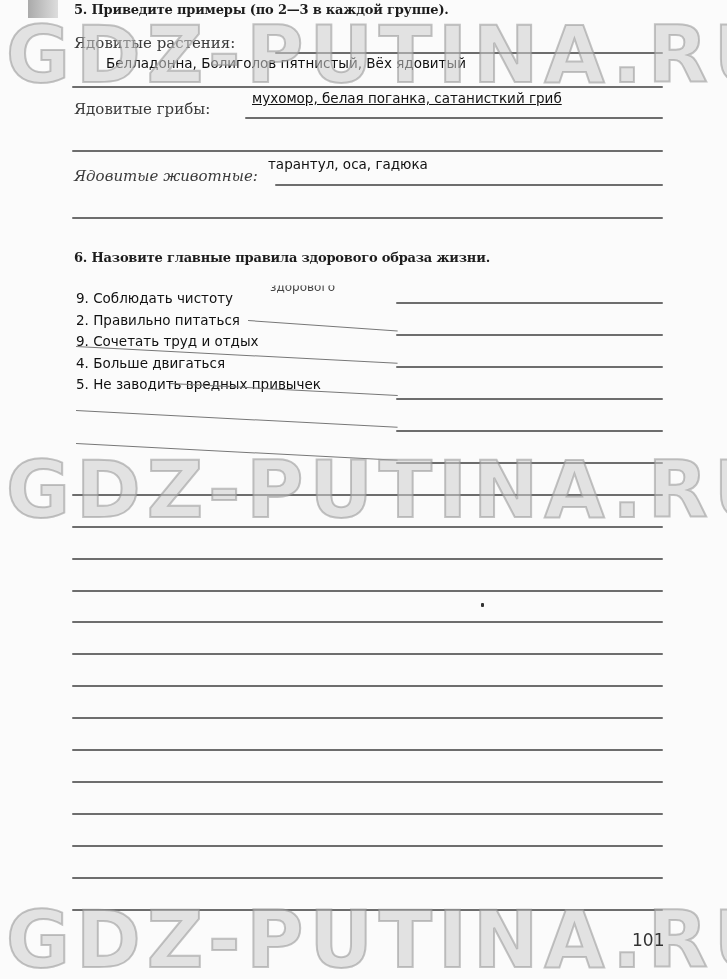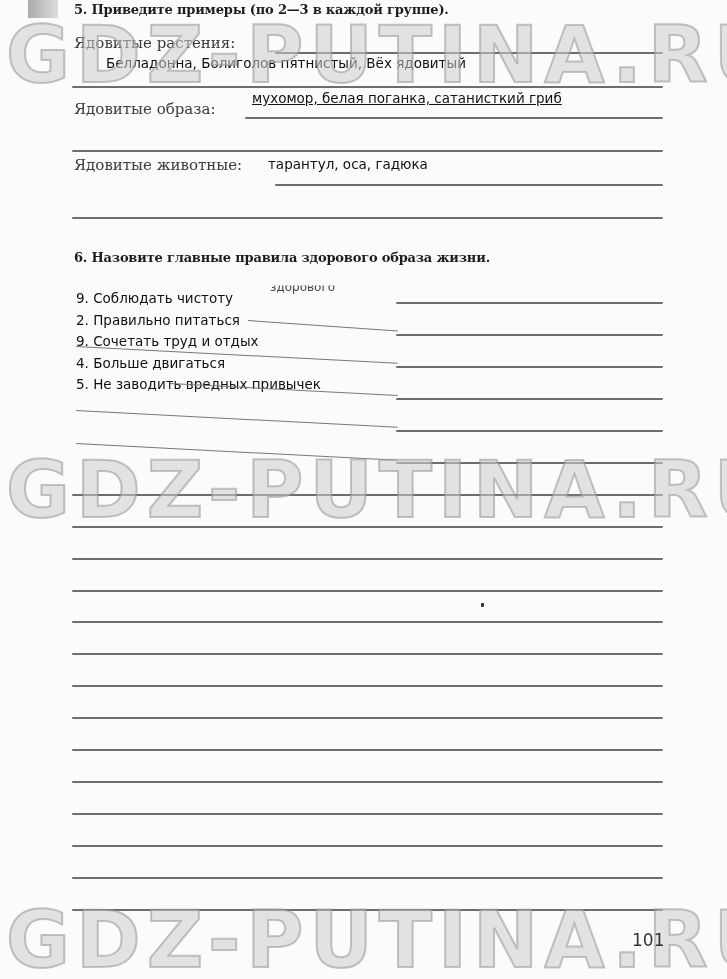--- a/index.html
+++ b/index.html
@@ -20,26 +20,26 @@
 
 <div class="tab"></div>
 
 <div class="abs heading" style="left:74px; top:2px;">5. Приведите примеры (по 2—3 в каждой группе).</div>
 
 <div class="abs label" style="left:74px; top:34px;">Ядовитые растения:</div>
 <div class="line" style="left:275px; top:52px; width:388px;"></div>
 <div class="abs answer" style="left:62px; top:55px;margin-left:44px;">Белладонна, Болиголов пятнистый, Вёх ядовитый</div>
 <div class="line" style="left:72px; top:86px; width:591px;"></div>
 
-<div class="abs label" style="left:74px; top:100px;">Ядовитые образа:</div>
+<div class="abs label" style="left:74px; top:100px;">Ядовитые грибы:</div>
 <div class="abs answer" style="left:252px; top:90px;text-decoration:underline;">мухомор, белая поганка, сатанисткий гриб</div>
 <div class="line" style="left:245px; top:117px; width:418px;"></div>
 <div class="line" style="left:72px; top:150px; width:591px;"></div>
 
-<div class="abs label" style="left:74px; top:156px;">Ядовитые животные:</div>
+<div class="abs label" style="left:74px; top:167px;font-style:italic;">Ядовитые животные:</div>
 <div class="abs answer" style="left:268px; top:156px;">тарантул, оса, гадюка</div>
 <div class="line" style="left:275px; top:184px; width:388px;"></div>
 <div class="line" style="left:72px; top:217px; width:591px;"></div>
 
 <div class="abs heading" style="left:74px; top:250px;text-align:right;">6. Назовите главные правила здорового образа жизни.</div>
 
 <div class="abs answer" style="left:270px; top:280px; font-size:12px; color:#444; clip-path: inset(40% 0 0 0);">здорового</div>
 
 <div class="abs answer" style="left:76px; top:290px;">9. Соблюдать чистоту</div>
 <div class="abs answer" style="left:76px; top:312px;">2. Правильно питаться</div>

